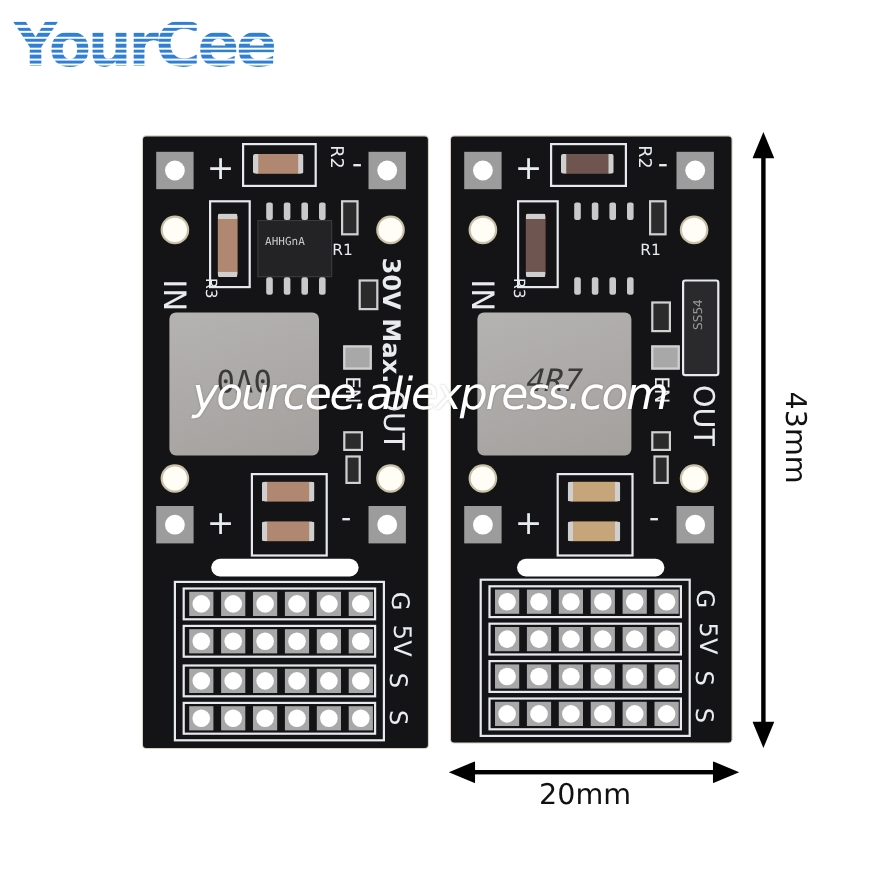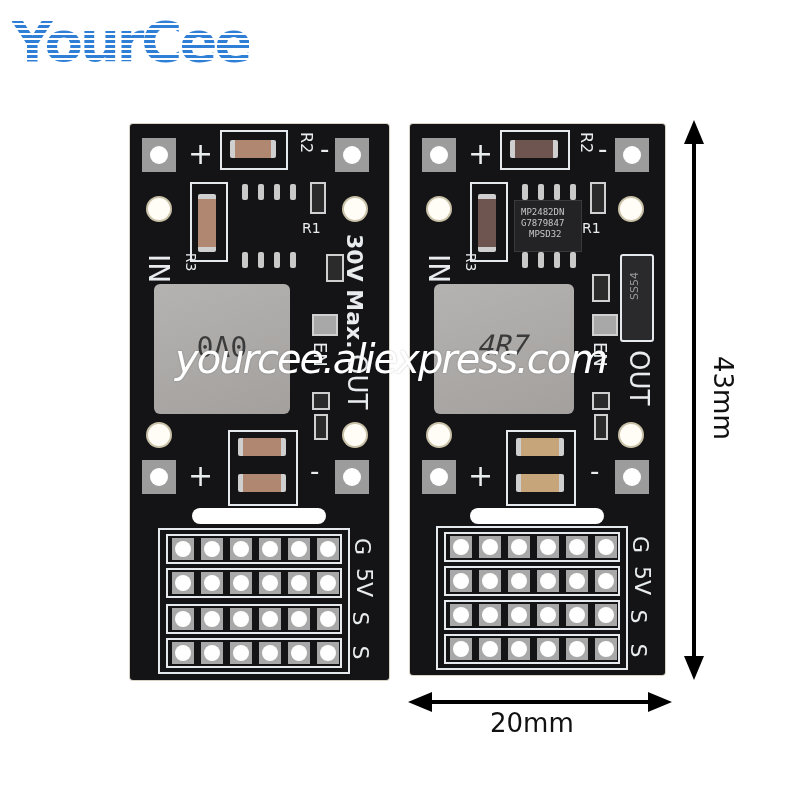--- a/index.html
+++ b/index.html
@@ -54,20 +54,23 @@
   <div class="mhole" style="left:214px;top:74px;"></div>
 
   <div class="outline" style="left:60px;top:58px;width:34px;height:76px;"></div>
   <div class="capv" style="left:68px;top:70px;width:18px;height:48px;"></div>
   <div class="silk" style="left:14px;top:128px;font-size:28px;transform:rotate(90deg);">IN</div>
 
   <div class="pin" style="left:112px;top:60px;"></div>
     <div class="pin" style="left:128px;top:60px;"></div>
     <div class="pin" style="left:144px;top:60px;"></div>
     <div class="pin" style="left:160px;top:60px;"></div>
+  <div class="chip" style="left:104px;top:76px;width:66px;height:50px;">
+    <div class="txt">AHHGnA</div>
+  </div>
   <div class="pin" style="left:112px;top:128px;"></div>
     <div class="pin" style="left:128px;top:128px;"></div>
     <div class="pin" style="left:144px;top:128px;"></div>
     <div class="pin" style="left:160px;top:128px;"></div>
   <div class="silk" style="left:172px;top:96px;font-size:14px;">R1</div>
   <div class="silk" style="left:52px;top:130px;font-size:14px;transform:rotate(90deg);">R3</div>
   <div class="smd" style="left:180px;top:58px;width:12px;height:28px;"></div>
   <div class="smd" style="left:196px;top:130px;width:14px;height:24px;"></div>
   <div class="silk" style="left:212px;top:110px;font-size:22px;font-weight:bold;writing-mode:vertical-rl;">30V Max.</div>
 
@@ -155,27 +158,20 @@
   <div class="mhole" style="left:210px;top:74px;"></div>
 
   <div class="outline" style="left:60px;top:58px;width:34px;height:76px;"></div>
   <div class="capv" style="left:68px;top:70px;width:18px;height:48px;background:#6e5550;"></div>
   <div class="silk" style="left:14px;top:128px;font-size:28px;transform:rotate(90deg);">IN</div>
 
   <div class="pin" style="left:112px;top:60px;"></div>
     <div class="pin" style="left:128px;top:60px;"></div>
     <div class="pin" style="left:144px;top:60px;"></div>
     <div class="pin" style="left:160px;top:60px;"></div>
-  <div class="chip" style="left:104px;top:76px;width:66px;height:50px;">
-    <div class="txt" style="top:6px;font-size:9px;">
-      <div>MP2482DN</div>
-      <div>G7879847</div>
-      <div style="padding-left:8px;">MPSD32</div>
-    </div>
-  </div>
   <div class="pin" style="left:112px;top:128px;"></div>
     <div class="pin" style="left:128px;top:128px;"></div>
     <div class="pin" style="left:144px;top:128px;"></div>
     <div class="pin" style="left:160px;top:128px;"></div>
   <div class="silk" style="left:172px;top:96px;font-size:14px;">R1</div>
   <div class="silk" style="left:52px;top:130px;font-size:14px;transform:rotate(90deg);">R3</div>
   <div class="smd" style="left:180px;top:58px;width:12px;height:28px;"></div>
   <div class="smd" style="left:182px;top:150px;width:14px;height:24px;"></div>
 
   <div class="diode" style="left:210px;top:130px;width:30px;height:84px;">

